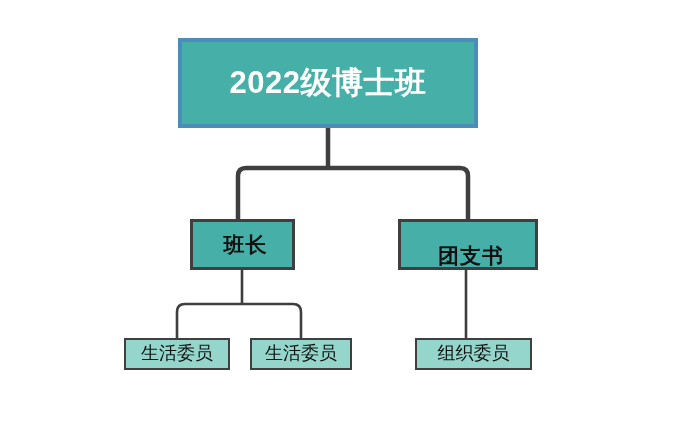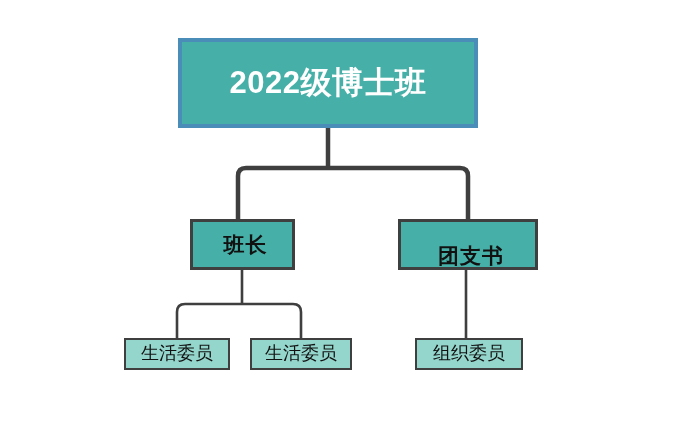--- a/index.html
+++ b/index.html
@@ -68,21 +68,21 @@
     top: 338px;
     height: 32px;
     background: #94d6cc;
     border: 2.5px solid #3f3f3f;
     color: #111111;
     font-size: 18px;
     font-weight: normal;
   }
   .node-leaf.n-shenghuo { left: 124px; width: 106px; }
   .node-leaf.n-wenti    { left: 250px; width: 102px; }
-  .node-leaf.n-zuzhi    { left: 415px; width: 108px; }
+  .node-leaf.n-zuzhi    { left: 415px; width: 117px; }
 </style>
 </head>
 <body>
 
 <div id="canvas">
 
   <svg id="connectors" viewBox="0 0 682 424">
 
     <path d="M 328 128 L 328 168" fill="none" stroke="#3f3f3f" stroke-width="4.5" stroke-linecap="butt"></path>
 

